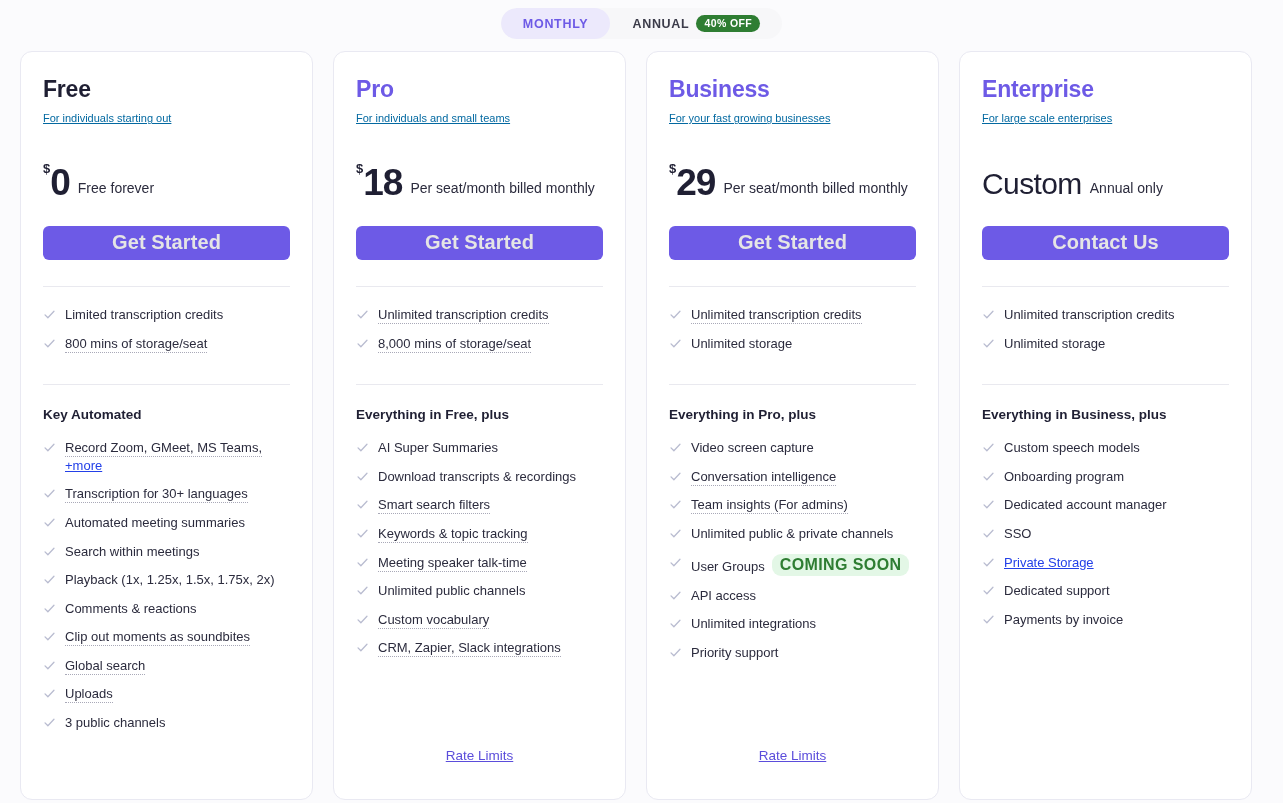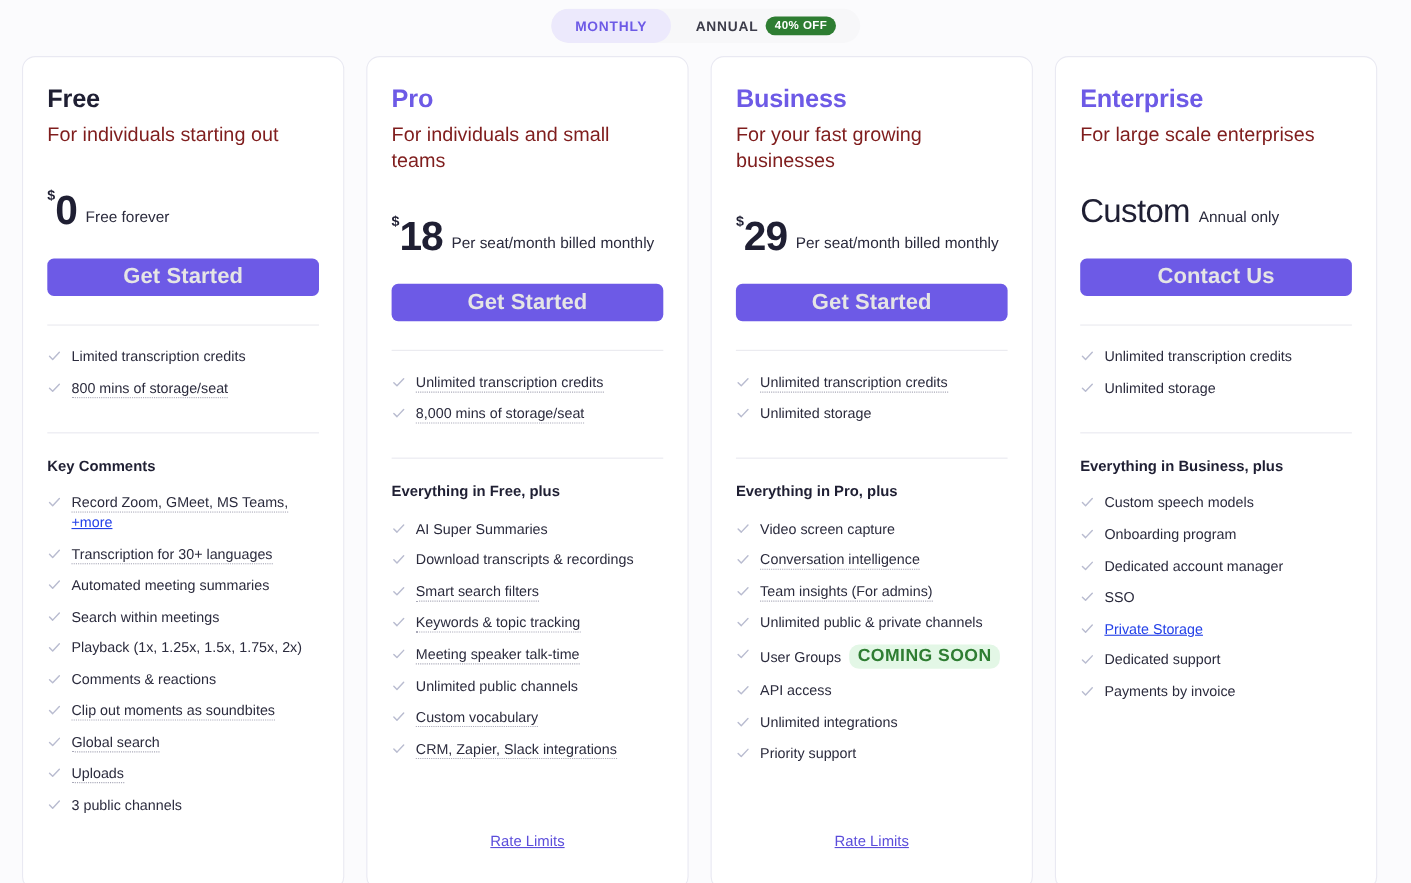--- a/index.html
+++ b/index.html
@@ -88,23 +88,24 @@
     font-size: 23px;
     font-weight: bold;
     color: #1f1f33;
     letter-spacing: -0.2px;
     line-height: 1.15;
   }
   .plan-name.accent { color: #6d5ae6; }
 
   .plan-tagline {
     margin-top: 9px;
-    font-size: 18px;
-    color: #7f1d1d;
+    font-size: 11px;
+    color: #0369a1;
     line-height: 1.3;
+    text-decoration: underline;
   }
 
   .price-row {
     margin-top: 30px;
     display: flex;
     align-items: flex-end;
     height: 44px;
   }
   .currency {
     font-size: 13px;
@@ -269,21 +270,21 @@
           <div class="feature">
             <span class="check">
               <svg viewBox="0 0 16 16" fill="none" stroke="currentColor" stroke-width="1.6" stroke-linecap="round" stroke-linejoin="round">
                 <path d="M2.5 8.5 L6 12 L13.5 4"></path>
               </svg>
             </span>
             <span><span class="feature-text hinted">800 mins of storage/seat</span></span>
           </div>
         </div>
         <div class="divider"></div>
-        <div class="section-head">Key Comments</div>
+        <div class="section-head">Key Automated</div>
         <div class="feature-list tight">
           <div class="feature">
             <span class="check">
               <svg viewBox="0 0 16 16" fill="none" stroke="currentColor" stroke-width="1.6" stroke-linecap="round" stroke-linejoin="round">
                 <path d="M2.5 8.5 L6 12 L13.5 4"></path>
               </svg>
             </span>
             <span><span class="feature-text hinted">Record Zoom, GMeet, MS Teams, </span><span class="link-inline">+more</span></span>
           </div>
           <div class="feature">

